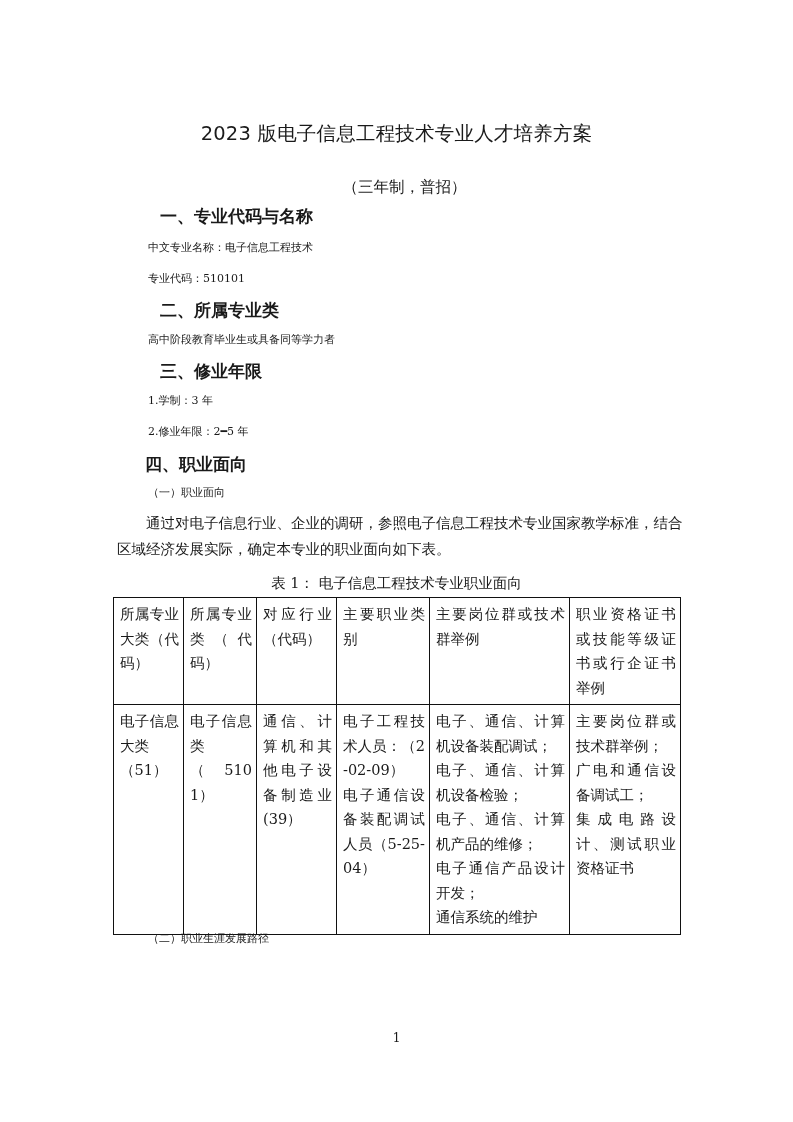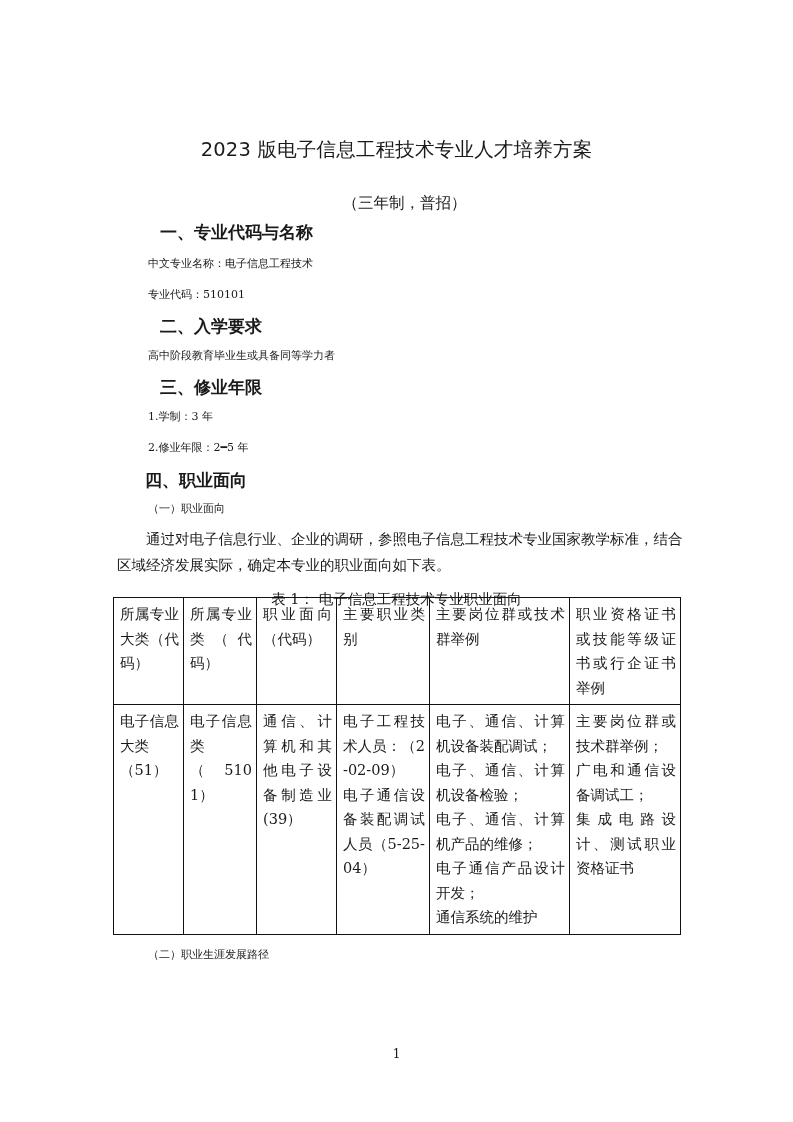--- a/index.html
+++ b/index.html
@@ -1,18 +1,18 @@
 <!DOCTYPE html>
 <html><head>
 <meta charset="utf-8">
 <style>
   html, body { margin: 0; padding: 0; background: #ffffff; }
   body { width: 793px; height: 1122px; position: relative; overflow: hidden;
          font-family: "DejaVu Serif", "Liberation Serif", serif; color: #1a1a1a; }
-  .abs { position: absolute; white-space: nowrap; margin-top: 16px; }
+  .abs { position: absolute; white-space: nowrap; }
   .title { left: 0; width: 793px; top: 120px; text-align: center;
            font-family: "DejaVu Sans", "Liberation Sans", sans-serif; font-size: 19.5px; letter-spacing: 0.2px; }
   .subtitle { left: 8px; width: 793px; top: 177px; text-align: center; font-size: 15.5px; }
   .h1 { font-family: "DejaVu Sans", "Liberation Sans", sans-serif; font-size: 17px; font-weight: bold; }
   .body { font-size: 11px; }
   .para { left: 117px; width: 567px; white-space: normal; font-size: 14.5px; line-height: 26px; text-indent: 29px; }
   .caption { left: 0; width: 793px; top: 574px; text-align: center; font-size: 14.5px; }
   table.career { position: absolute; left: 113px; top: 597px; width: 567px; border-collapse: collapse;
                  table-layout: fixed; font-size: 14.5px; }
   table.career td { border: 1.3px solid #111; vertical-align: top; padding: 4px 4px 4px 6px;
@@ -25,21 +25,21 @@
 </head>
 <body>
 
 <div class="abs title">2023 版电子信息工程技术专业人才培养方案</div>
 <div class="abs subtitle">（三年制，普招）</div>
 
 <div class="abs h1" style="left:160px; top:205px;">一、专业代码与名称</div>
 <div class="abs body" style="left:148px; top:240px;">中文专业名称：电子信息工程技术</div>
 <div class="abs body" style="left:148px; top:271px;">专业代码：510101</div>
 
-<div class="abs h1" style="left:160px; top:299px;">二、入学要求</div>
+<div class="abs h1" style="left:160px; top:299px;">二、所属专业类</div>
 <div class="abs body" style="left:148px; top:332px;">高中阶段教育毕业生或具备同等学力者</div>
 
 <div class="abs h1" style="left:160px; top:360px;">三、修业年限</div>
 <div class="abs body" style="left:148px; top:393px;">1.学制：3 年</div>
 <div class="abs body" style="left:148px; top:424px;">2.修业年限：2━5 年</div>
 
 <div class="abs h1" style="left:145px; top:453px;">四、职业面向</div>
 <div class="abs body" style="left:148px; top:485px;">（一）职业面向</div>
 <div class="abs para" style="top:510px;">通过对电子信息行业、企业的调研，参照电子信息工程技术专业国家教学标准，结合区域经济发展实际，确定本专业的职业面向如下表。</div>
 
@@ -51,21 +51,21 @@
       <col style="width:73px">
       <col style="width:80px">
     <col style="width:93px">
       <col style="width:140px">
       <col style="width:111px">
   </colgroup>
   <tbody>
       <tr class="head">
     <td>所属专业大类（代码）</td>
     <td>所属专业类（代码）</td>
-    <td>职业面向（代码）</td>
+    <td>对应行业（代码）</td>
     <td>主要职业类别</td>
     <td>主要岗位群或技术群举例</td>
     <td>职业资格证书或技能等级证书或行企证书举例</td>
   </tr>
   <tr class="row">
     <td>
       <span class="cell-line">电子信息大类</span>
       <span class="cell-line">（51）</span>
     </td>
     <td>

